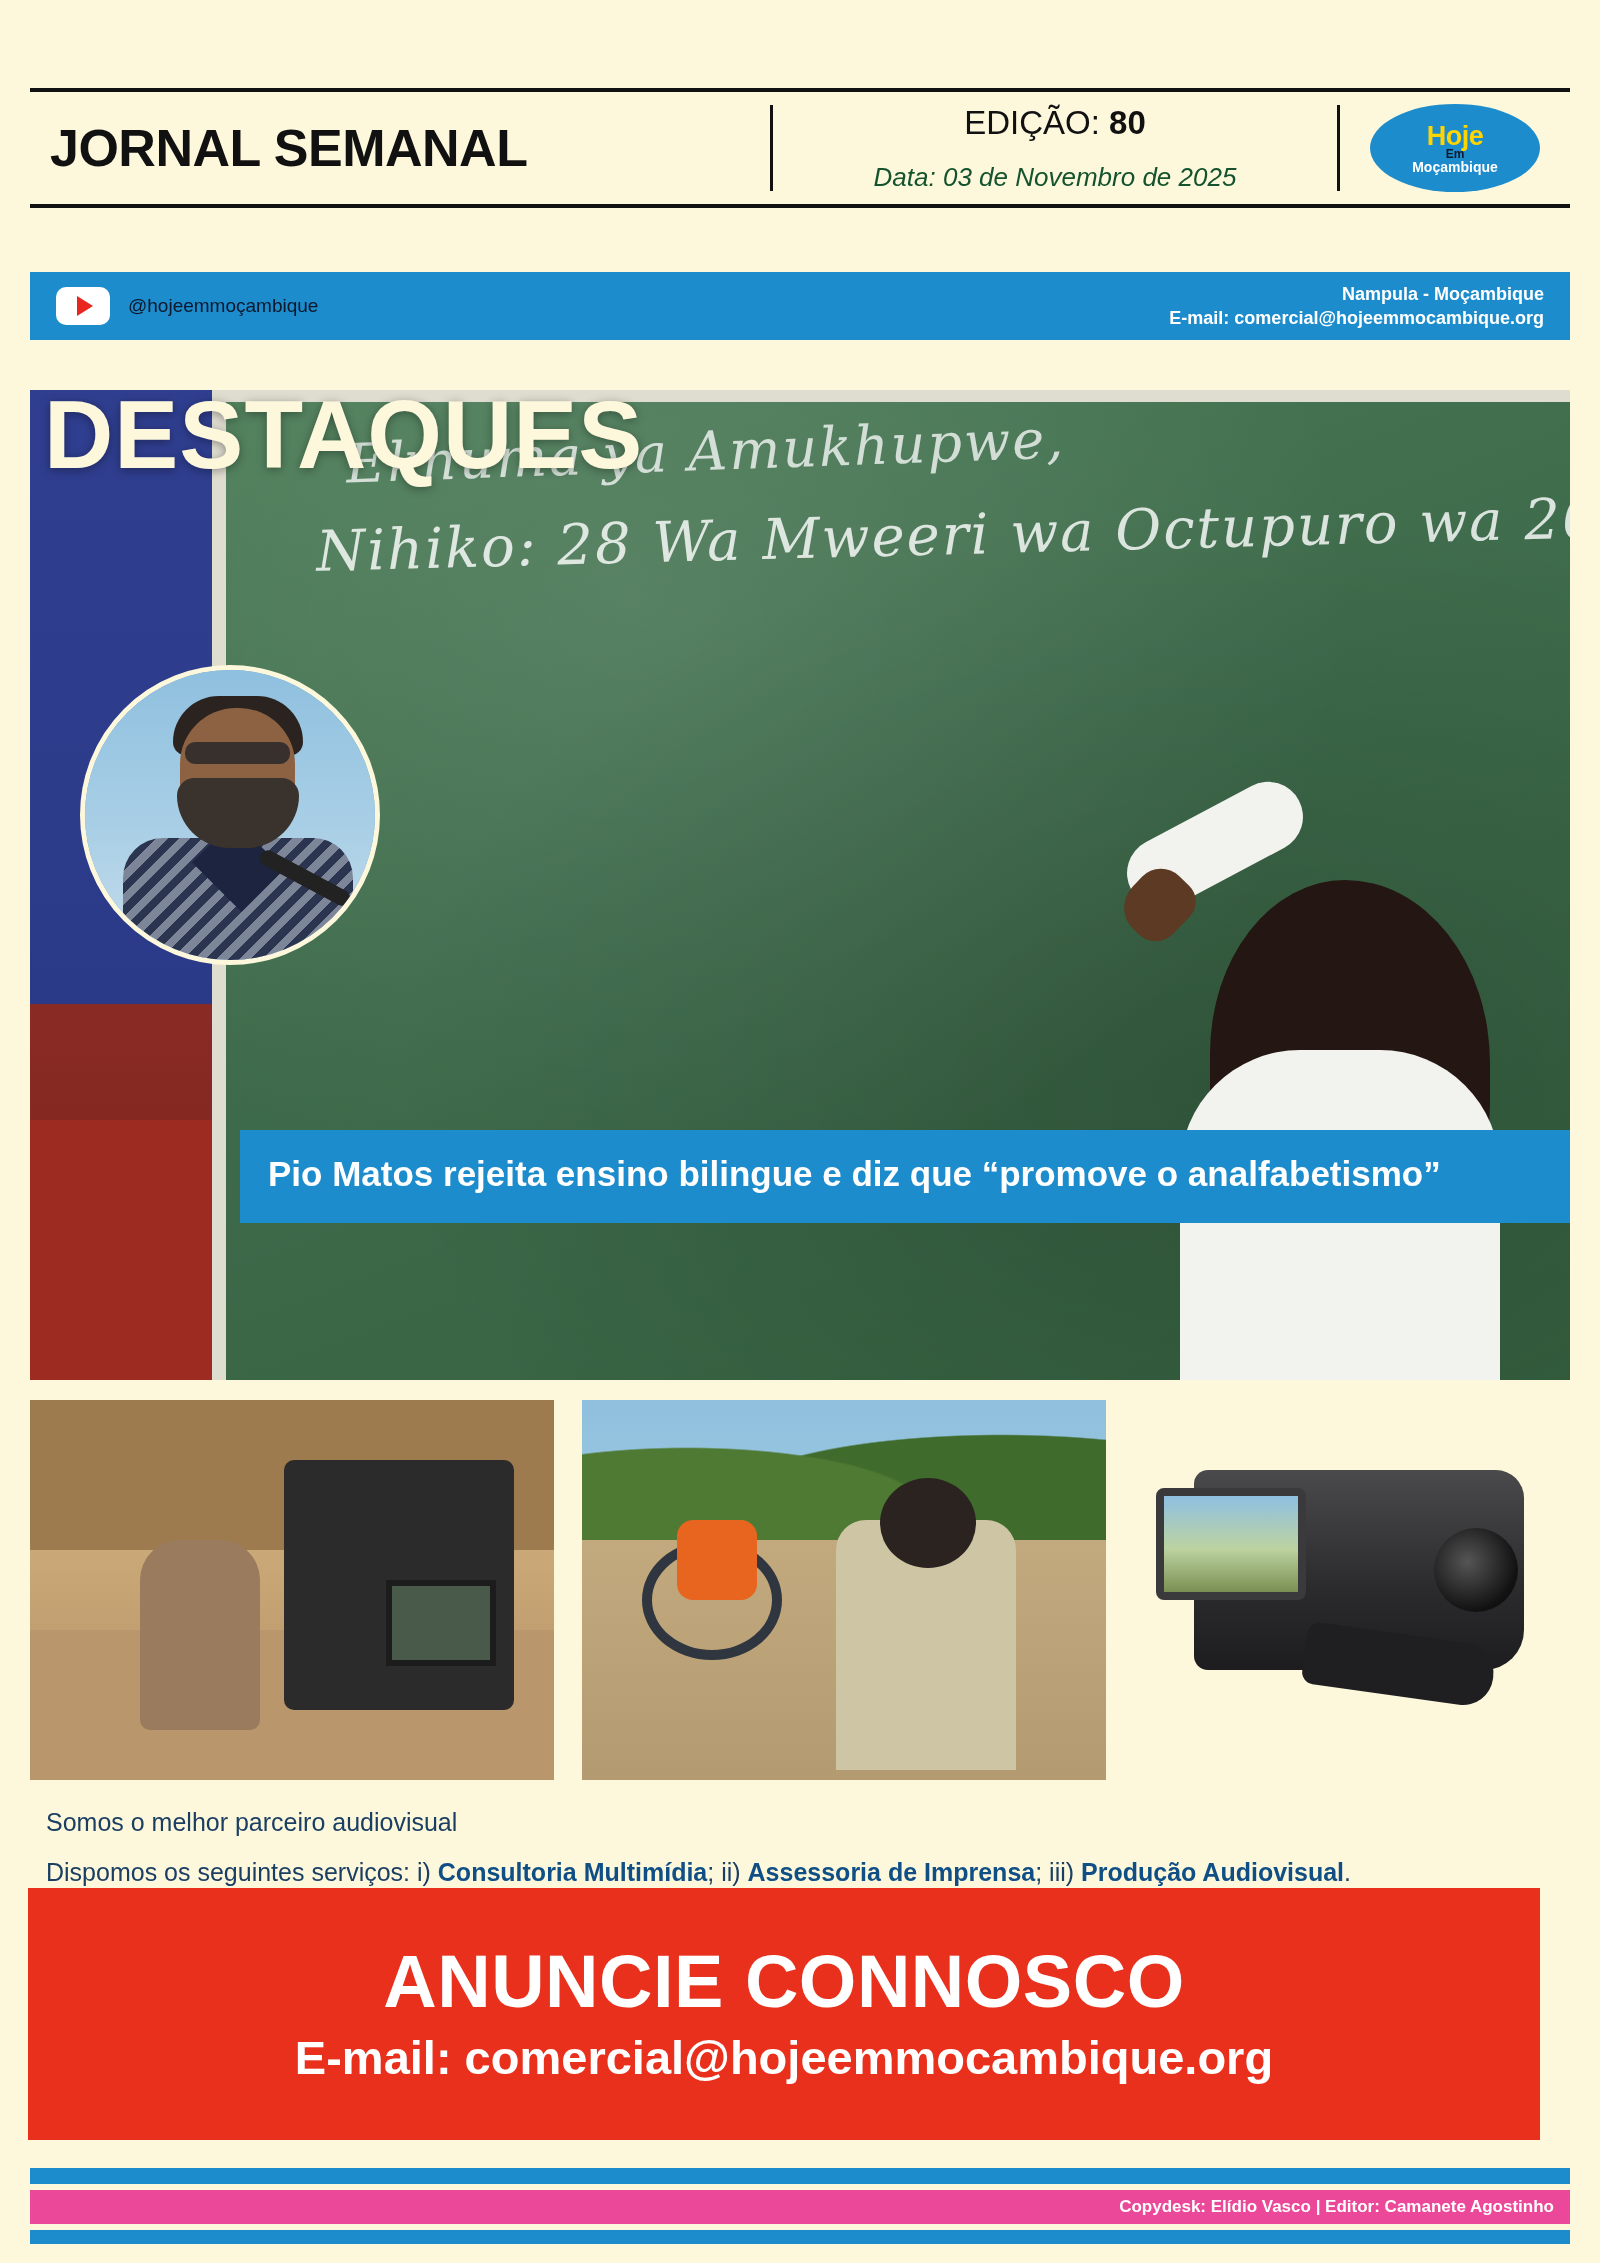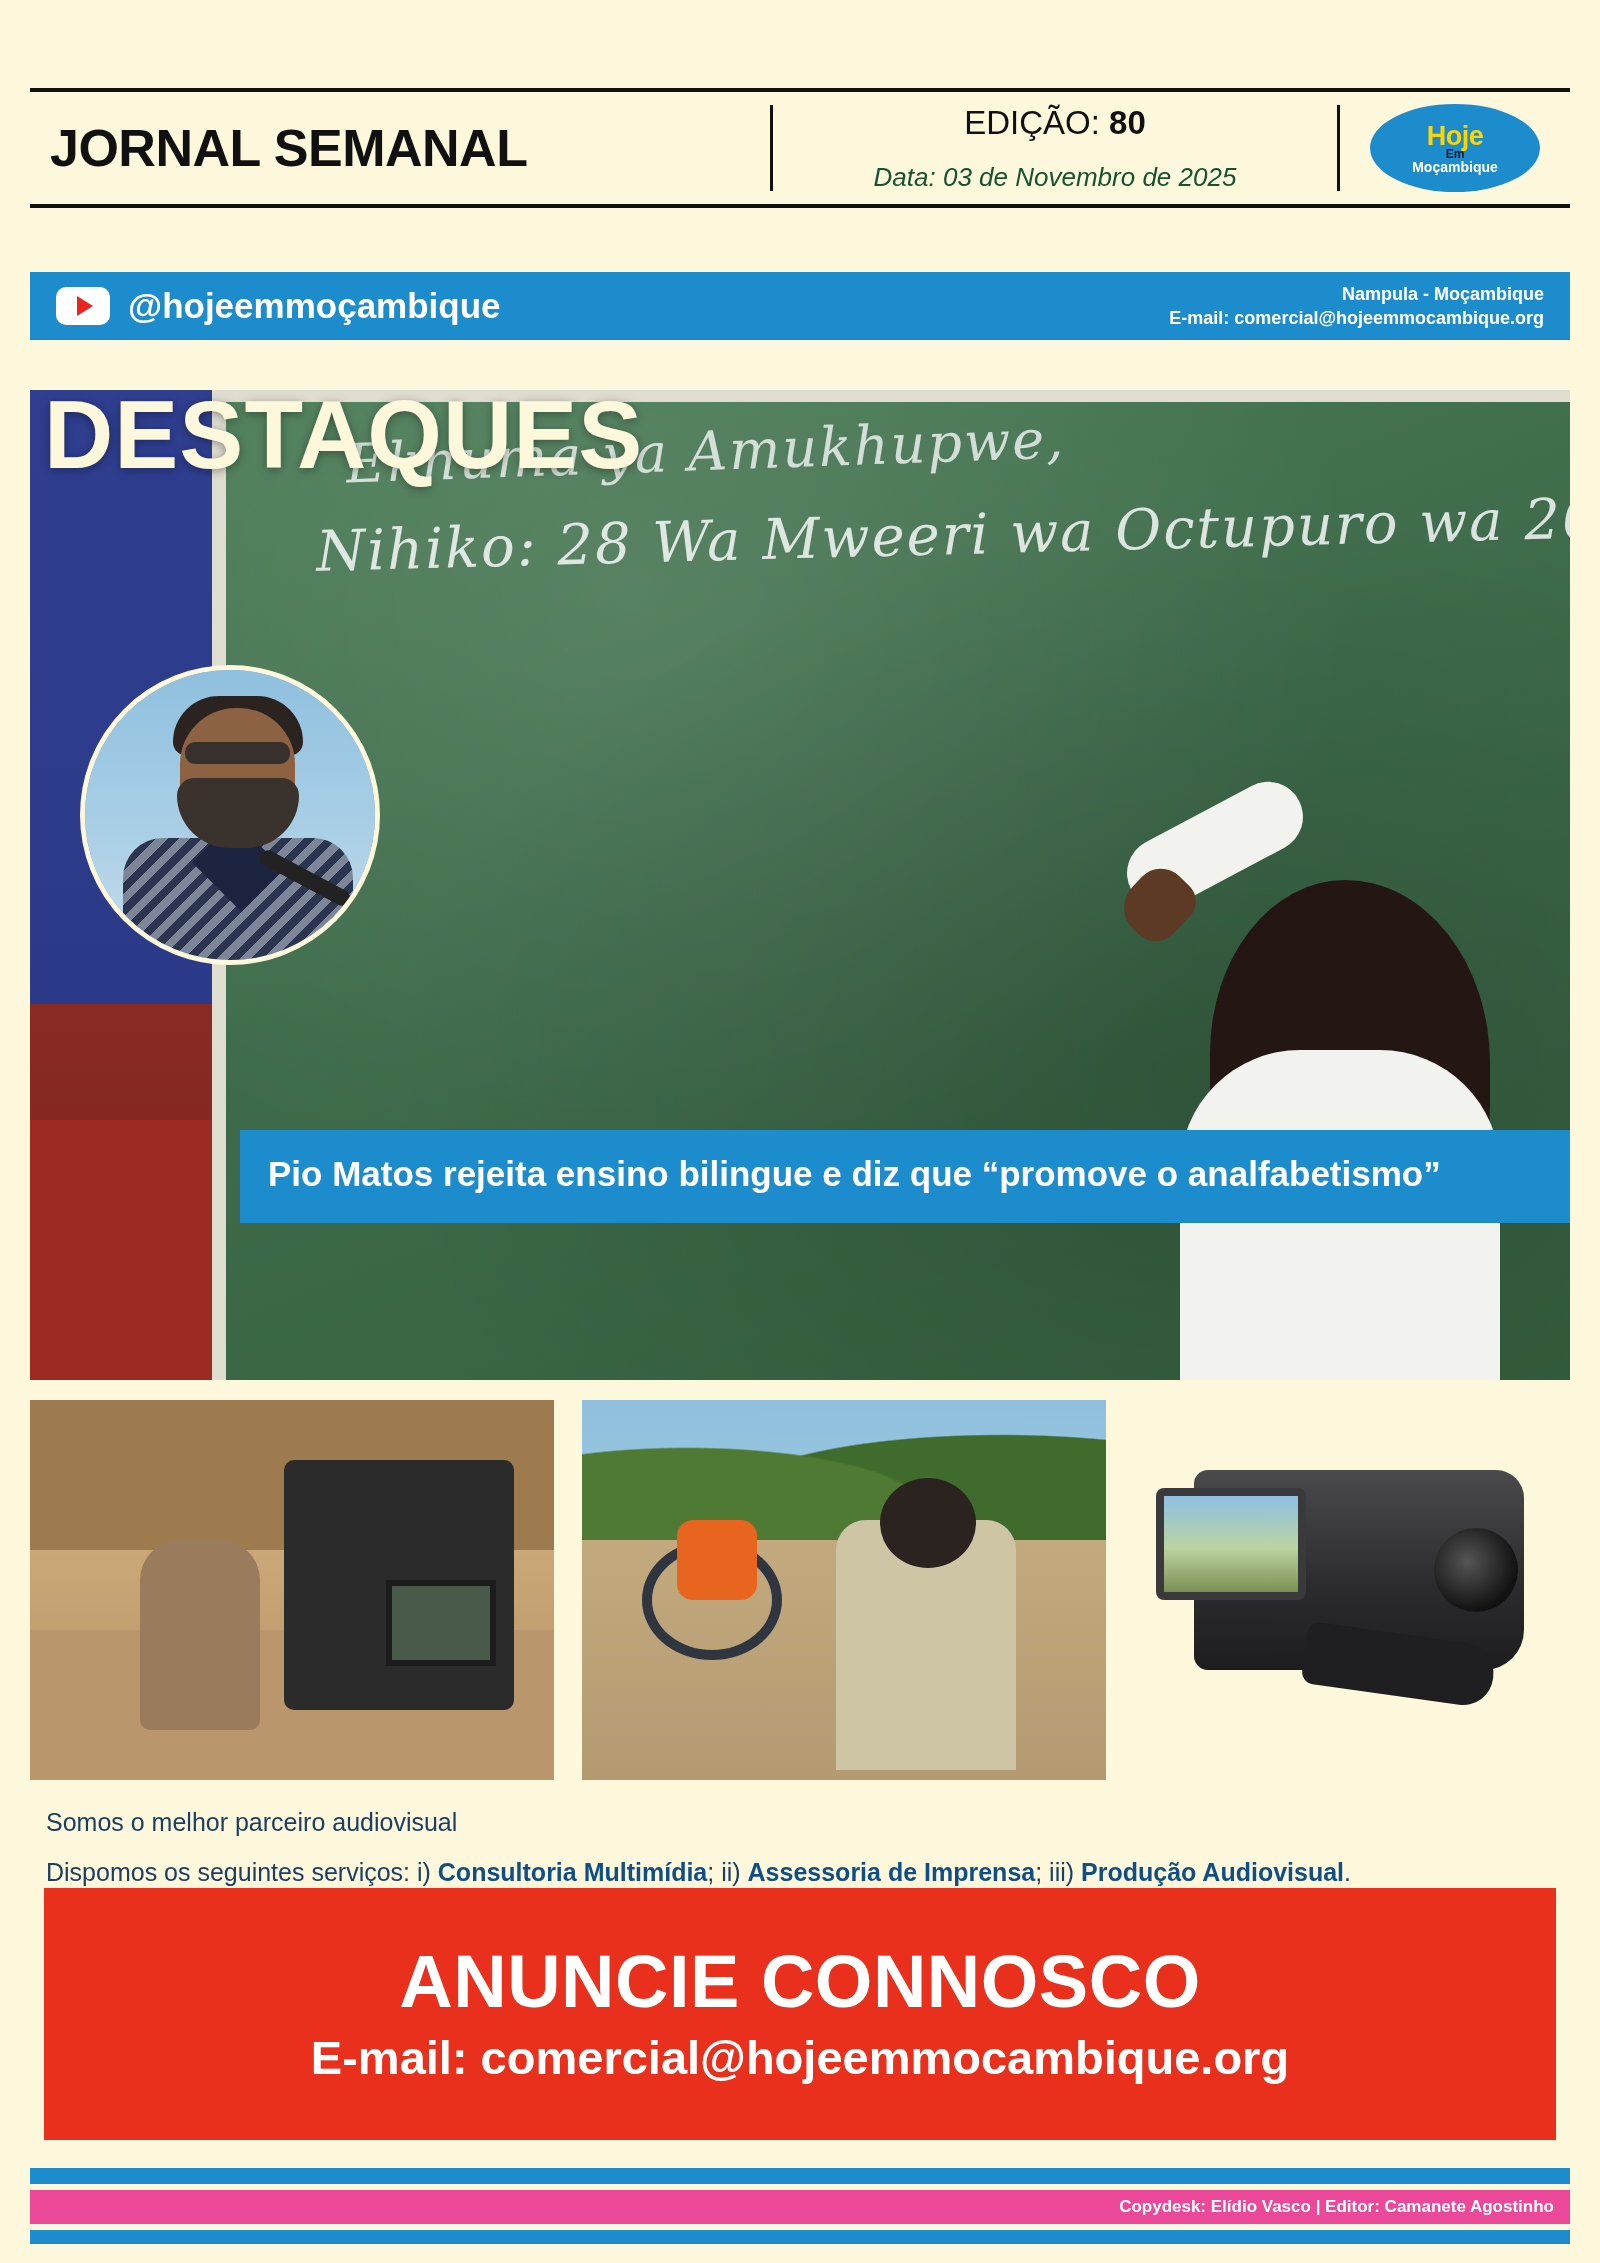--- a/index.html
+++ b/index.html
@@ -117,23 +117,23 @@
     margin-right: 18px;
   }
   .yt-icon .tri {
     width: 0; height: 0;
     border-left: 16px solid #e8251f;
     border-top: 10px solid transparent;
     border-bottom: 10px solid transparent;
     margin-left: 4px;
   }
   .handle {
-    font-size: 35px;
-    font-weight: bold;
-    color: #ffffff;
+    font-size: 19px;
+    font-weight: normal;
+    color: #0f172a;
   }
   .contact-block {
     margin-left: auto;
     text-align: right;
     color: #fff;
     line-height: 1.35;
   }
   .contact-line1 { font-size: 18px; font-weight: bold; }
   .contact-line2 { font-size: 18px; font-weight: bold; }
 
@@ -358,21 +358,21 @@
     color: #1b3f63;
     font-size: 25px;
     line-height: 1.4;
   }
   .services .l2 { margin-top: 15px; }
   .services b { color: #0f4f86; }
 
   
   .ad {
     position: absolute;
-    left: 44px;
+    left: 28px;
     top: 1888px;
     width: 1512px;
     height: 252px;
     background: #e8301c;
     display: flex;
     flex-direction: column;
     align-items: center;
     justify-content: center;
     color: #fff;
   }

